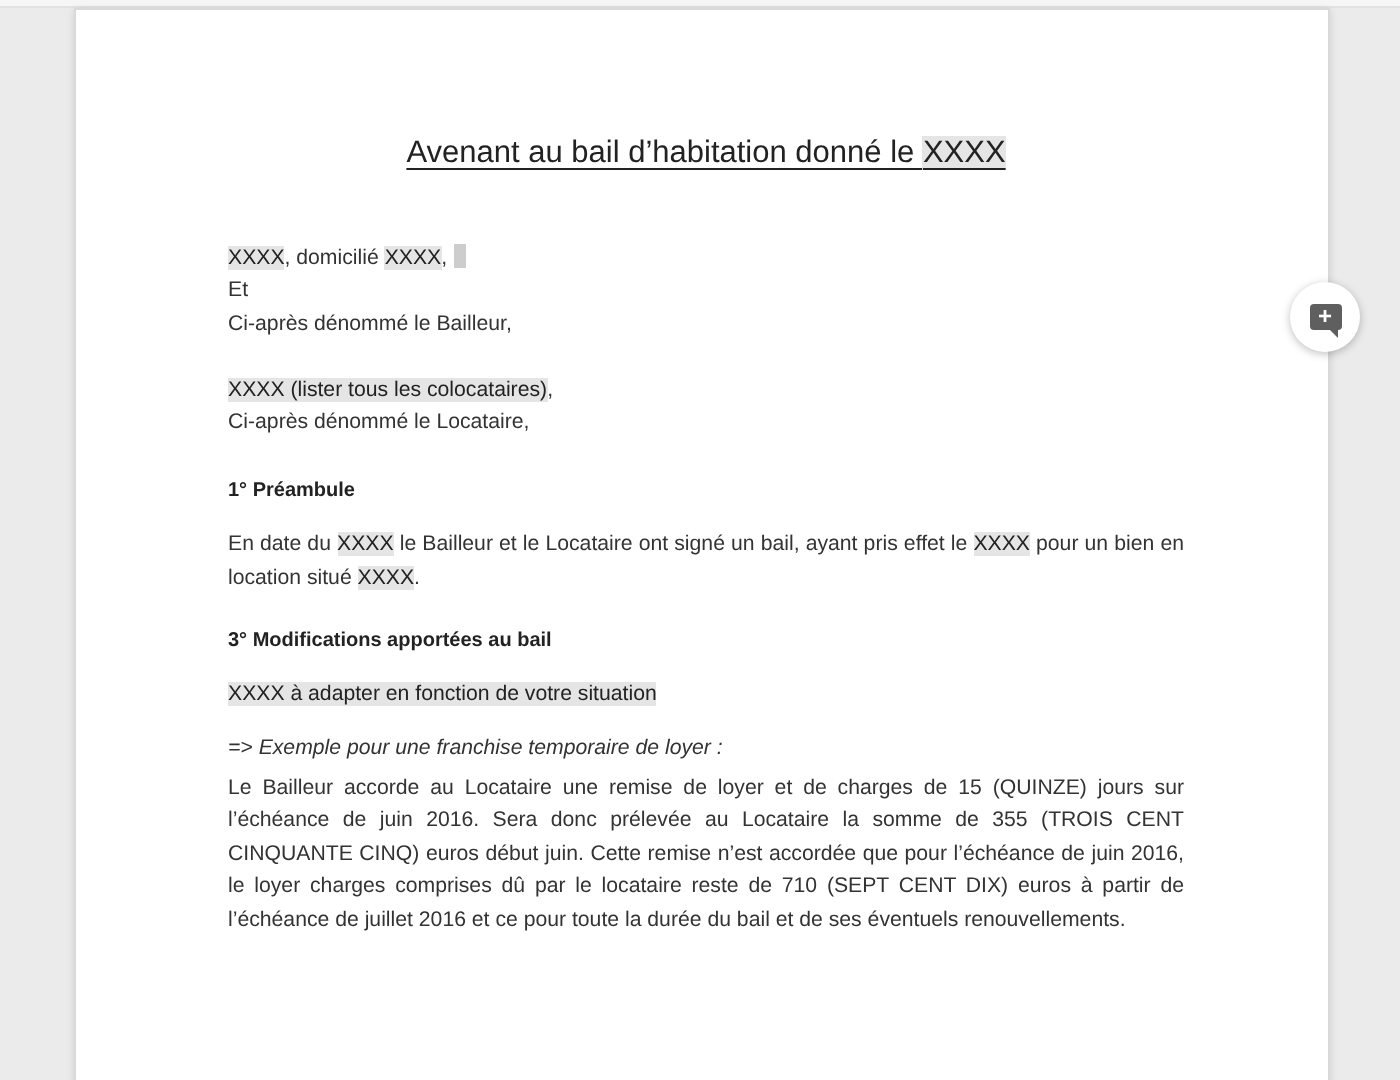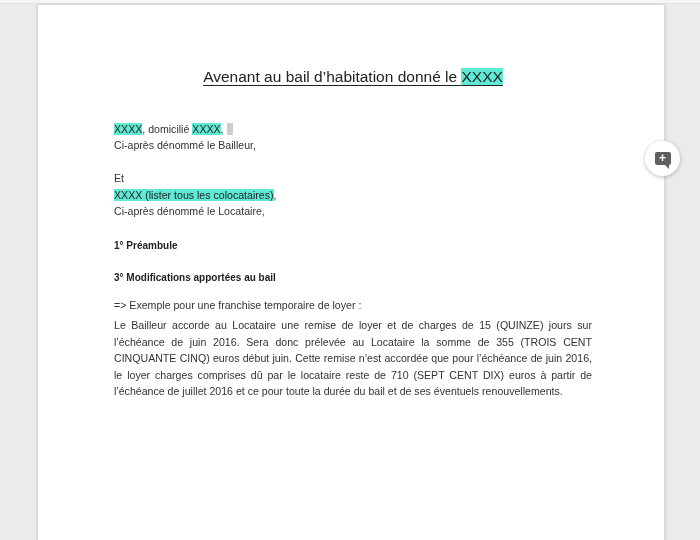--- a/index.html
+++ b/index.html
@@ -43,35 +43,35 @@
   .doc-title .title-inner {
     text-decoration:underline;
     text-underline-offset:3px;
   }
   .p {
     font-size:10.6px;
     line-height:16.4px;
     color:#333;
   }
   .just { text-align:justify; }
-  .hl { background:#5eead4; color:#222; }
+  .hl { background:#e5e5e5; color:#222; }
   .gray-box {
     display:inline-block;
     width:6px; height:12px;
     background:#cdcdcd;
     vertical-align:-2px;
     margin-left:3px;
   }
   .heading {
     font-size:10px;
     font-weight:bold;
     line-height:17px;
     color:#222;
   }
-  .italic { }
+  .italic { font-style:italic; }
 
   .mt-intro1 { margin-top:34px; }
   .mb-blank  { margin-bottom:16.4px; }
   .mt-h1     { margin-top:18px; }
   .mt-p1     { margin-top:10px; }
   .mt-h2     { margin-top:15px; }
   .mt-adapt  { margin-top:9.5px; }
   .mt-exin   { margin-top:11px; }
   .mt-expara { margin-top:3.5px; }
 
@@ -114,31 +114,33 @@
 <div class="top-strip"></div>
 
 <div class="page">
 
 
   <h1 class="doc-title">
     <span class="title-inner"><span>Avenant au bail d’habitation donné le </span><span class="hl">XXXX</span></span>
   </h1>
 
   <p class="p mt-intro1"><span class="hl">XXXX</span><span>, domicilié </span><span class="hl">XXXX</span><span>,</span><span class="gray-box"></span></p>
+  <p class="p">Et</p>
+
   <p class="p mb-blank">Ci-après dénommé le Bailleur,</p>
-
-  <p class="p">Et</p>
   <p class="p"><span class="hl">XXXX (lister tous les colocataires)</span><span>,</span></p>
   <p class="p">Ci-après dénommé le Locataire,</p>
 
   <h2 class="heading mt-h1">1° Préambule</h2>
 
+  <p class="p just mt-p1"><span>En date du </span><span class="hl">XXXX</span><span> le Bailleur et le Locataire ont signé un bail, ayant pris effet le </span><span class="hl">XXXX</span><span> pour un bien en location situé </span><span class="hl">XXXX</span><span>.</span></p>
 
   <h2 class="heading mt-h2">3° Modifications apportées au bail</h2>
 
+  <p class="p mt-adapt"><span class="hl">XXXX à adapter en fonction de votre situation</span></p>
 
   <p class="p italic mt-exin">=&gt; Exemple pour une franchise temporaire de loyer :</p>
 
   <p class="p just mt-expara">Le Bailleur accorde au Locataire une remise de loyer et de charges de 15 (QUINZE) jours sur l’échéance de juin 2016. Sera donc prélevée au Locataire la somme de 355 (TROIS CENT CINQUANTE CINQ) euros début juin. Cette remise n’est accordée que pour l’échéance de juin 2016, le loyer charges comprises dû par le locataire reste de 710 (SEPT CENT DIX) euros à partir de l’échéance de juillet 2016 et ce pour toute la durée du bail et de ses éventuels renouvellements.</p>
 
 </div>
 
 <button class="comment-btn">
   <span class="bubble">
     <span class="plus">+</span>

